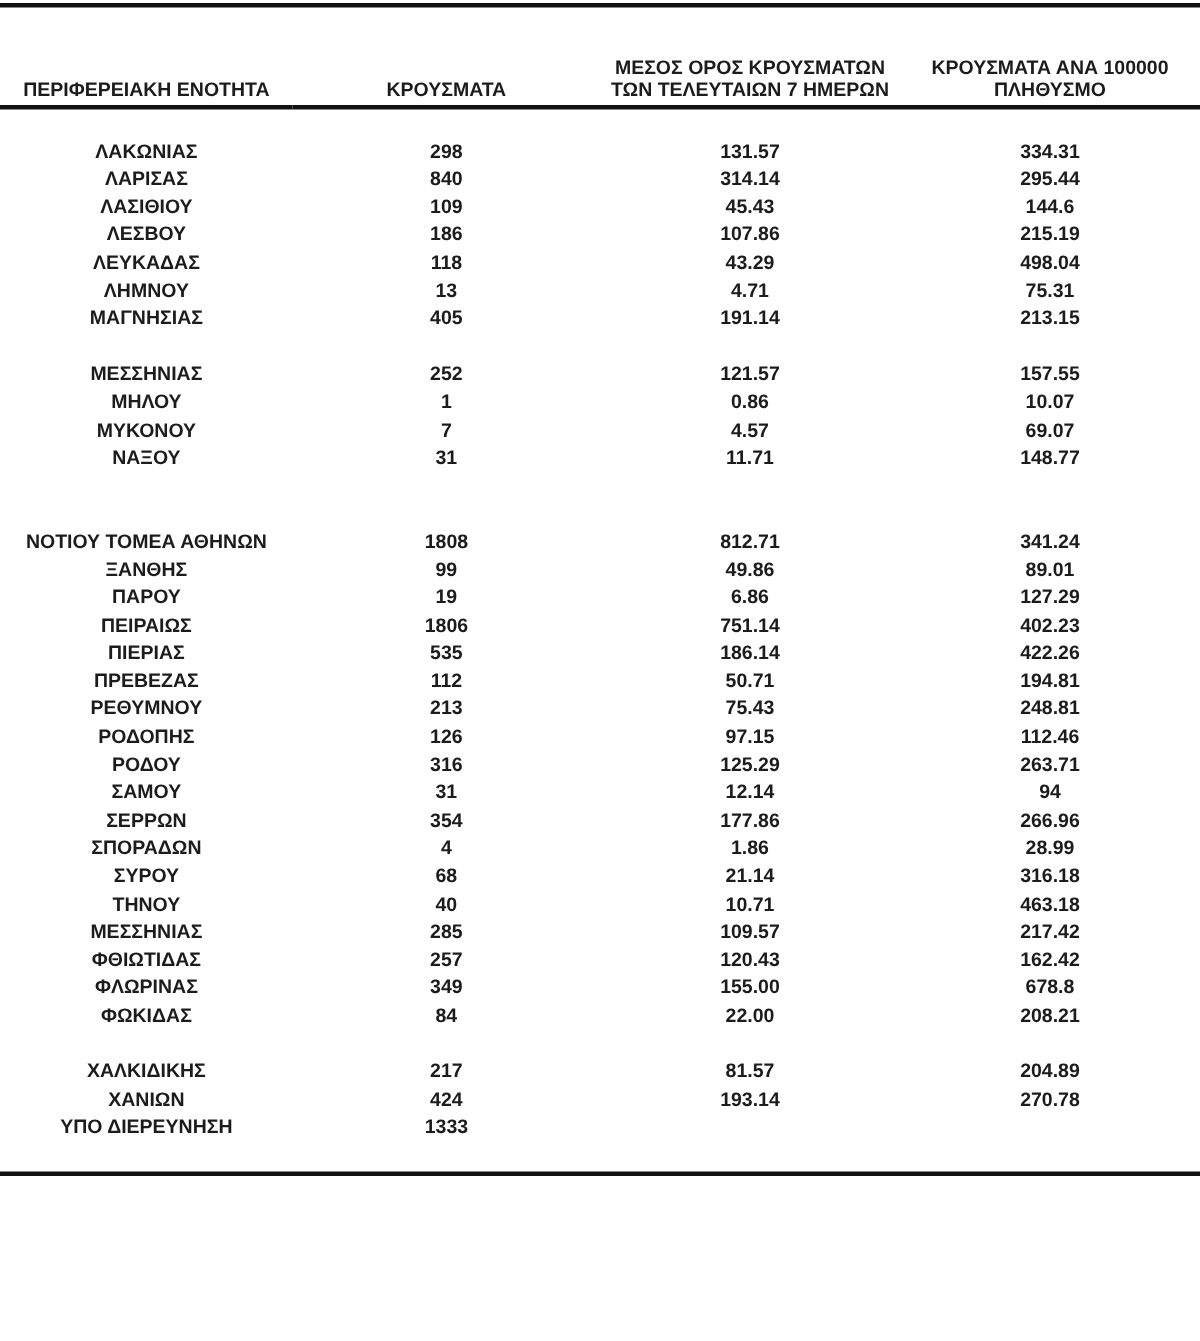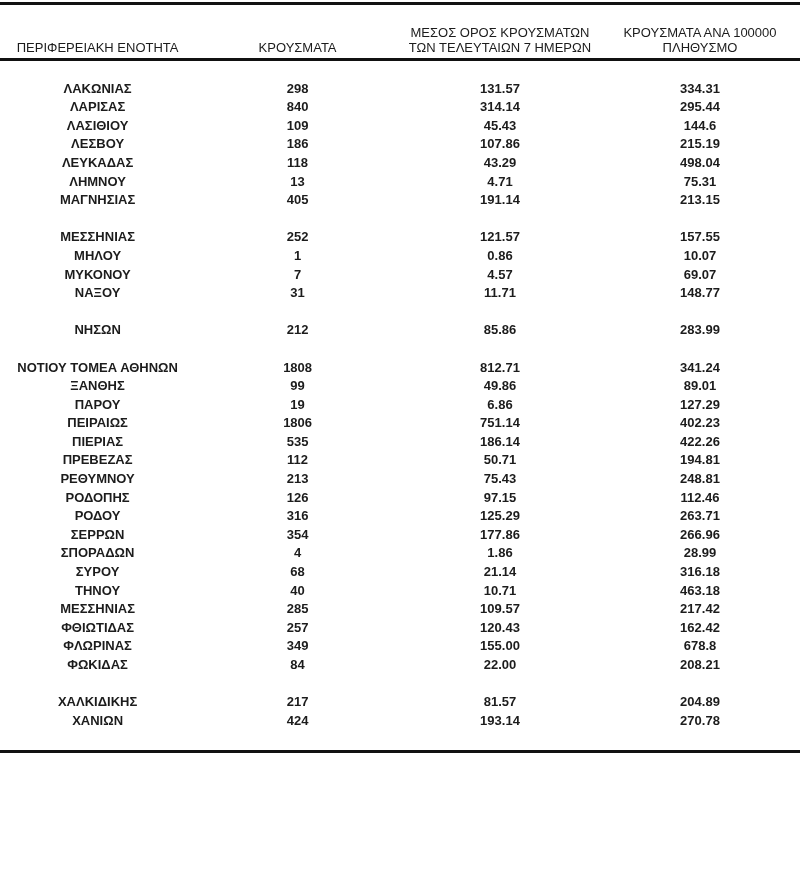--- a/index.html
+++ b/index.html
@@ -24,22 +24,22 @@
   }
   col.c1 { width: 24.4%; }
   col.c2 { width: 25.6%; }
   col.c3 { width: 25%; }
   col.c4 { width: 25%; }
 
   thead th {
     vertical-align: bottom;
     text-align: center;
     font-size: 13px;
-    font-weight: normal;
-    padding: 20px 2px 3px 2px;
+    font-weight: bold;
+    padding: 32px 2px 3px 2px;
     border-bottom: 3px solid var(--rule, #111111);
     white-space: nowrap;
   }
   thead th .hline { display: block; line-height: 15px; }
 
   tbody td {
     text-align: center;
     font-size: 13px;
     font-weight: bold;
     height: 18.6px;
@@ -166,26 +166,20 @@
     <td>ΝΑΞΟΥ</td>
     <td>31</td>
     <td>11.71</td>
     <td>148.77</td>
   </tr>
 
   <tr class="spacer-row">
     <td colspan="4"></td>
   </tr>
 
-  <tr>
-    <td>ΝΗΣΩΝ</td>
-    <td>212</td>
-    <td>85.86</td>
-    <td>283.99</td>
-  </tr>
 
   <tr class="spacer-row">
     <td colspan="4"></td>
   </tr>
 
   <tr>
     <td>ΝΟΤΙΟΥ ΤΟΜΕΑ ΑΘΗΝΩΝ</td>
     <td>1808</td>
     <td>812.71</td>
     <td>341.24</td>
@@ -241,20 +235,26 @@
     <td>112.46</td>
   </tr>
 
   <tr>
     <td>ΡΟΔΟΥ</td>
     <td>316</td>
     <td>125.29</td>
     <td>263.71</td>
   </tr>
 
+  <tr>
+    <td>ΣΑΜΟΥ</td>
+    <td>31</td>
+    <td>12.14</td>
+    <td>94</td>
+  </tr>
 
   <tr>
     <td>ΣΕΡΡΩΝ</td>
     <td>354</td>
     <td>177.86</td>
     <td>266.96</td>
   </tr>
 
   <tr>
     <td>ΣΠΟΡΑΔΩΝ</td>
@@ -317,17 +317,23 @@
   </tr>
 
   <tr>
     <td>ΧΑΝΙΩΝ</td>
     <td>424</td>
     <td>193.14</td>
     <td>270.78</td>
   </tr>
 
 
+  <tr>
+    <td>ΥΠΟ ΔΙΕΡΕΥΝΗΣΗ</td>
+    <td>1333</td>
+    <td></td>
+    <td></td>
+  </tr>
 </tbody>
   </table>
 
   <div class="rule rule-bottom"></div>
 </div>
 
 </body></html>

